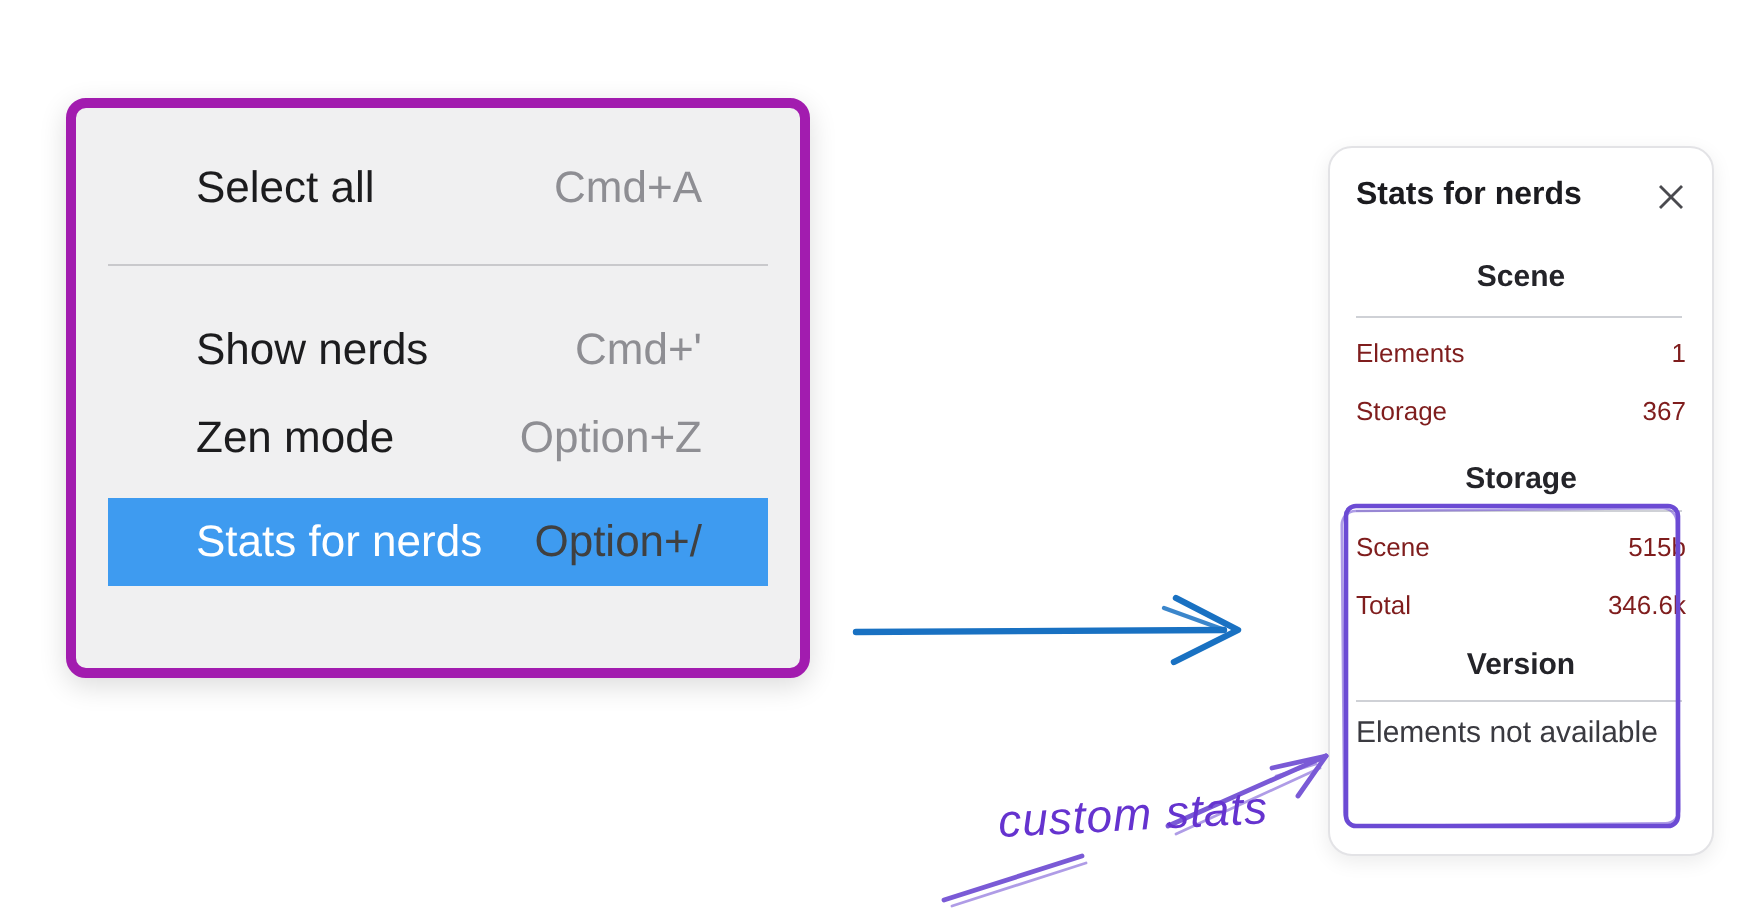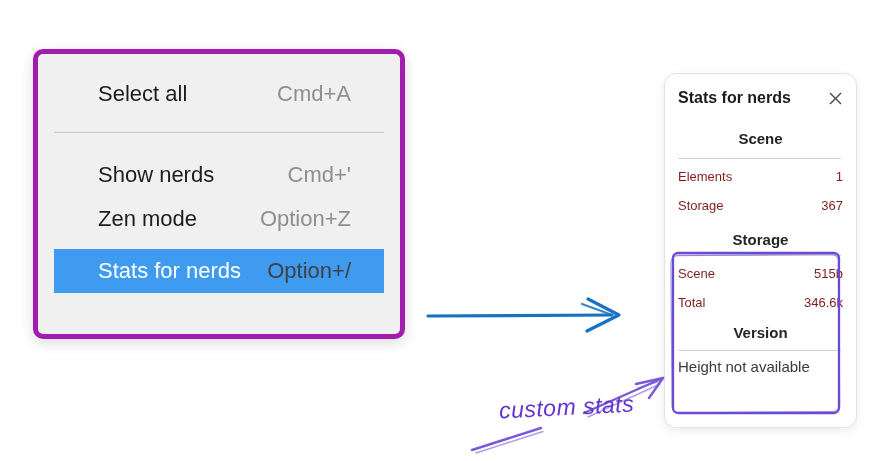--- a/index.html
+++ b/index.html
@@ -144,21 +144,21 @@
     <span>Scene</span>
     <span>515b</span>
   </div>
   <div class="stat-row">
     <span>Total</span>
     <span>346.6k</span>
   </div>
 
   <div class="sec-header version">Version</div>
   <div class="sec-divider version"></div>
-  <div class="sec-note">Height not available</div>
+  <div class="sec-note">Elements not available</div>
 </div>
 
 <div class="custom-stats-label">custom stats</div>
 
 <svg class="overlay" viewBox="0 0 873 461">
 
   <g stroke="#1971c2" fill="none" stroke-linecap="round">
     <line x1="428" y1="316" x2="612" y2="315" stroke-width="3.2"></line>
     <path d="M588 299 L619 315 L587 331" stroke-width="3.2" stroke-linejoin="round"></path>
     <path d="M582 304 L611 314.5" stroke-width="2.2" opacity="0.85"></path>

